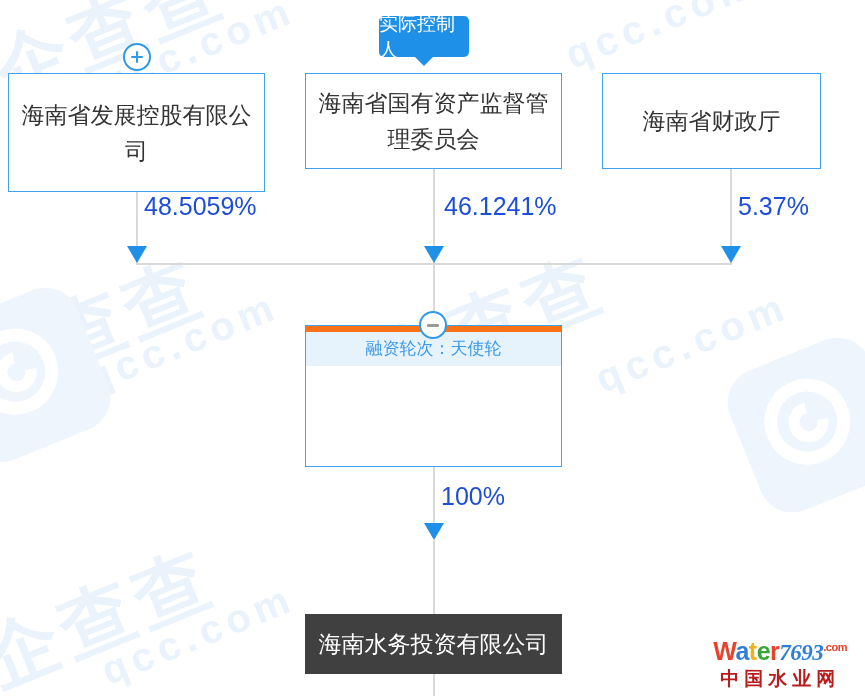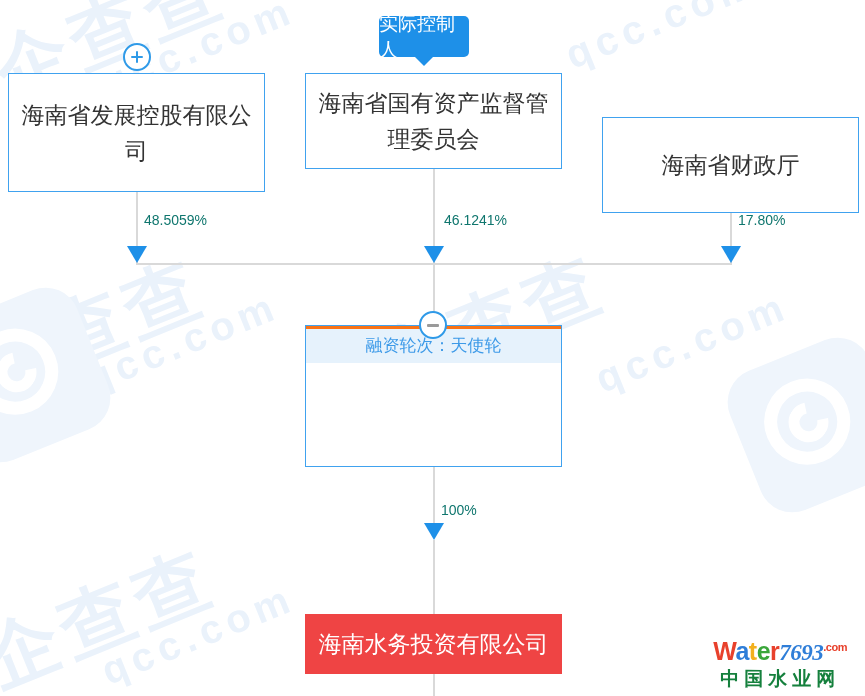--- a/index.html
+++ b/index.html
@@ -114,27 +114,27 @@
     font-size: 23px;
     line-height: 36px;
     font-family: "DejaVu Sans", "Liberation Sans", sans-serif;
   }
   .card-footer {
     background: #e6f2fc;
     color: #3d9ae8;
     font-size: 17px;
     line-height: 34px;
     text-align: center;
-    border-top: 3px solid #f97316;
+    border-top: 6px solid #f97316;
   }
 
   .card-solid {
     position: absolute;
     box-sizing: border-box;
-    background: #ef4444;
+    background: #404040;
     z-index: 3;
     display: flex;
     align-items: center;
     justify-content: center;
     color: #ffffff;
     font-size: 23px;
     font-family: "DejaVu Sans", "Liberation Sans", sans-serif;
   }
 
   
@@ -194,26 +194,25 @@
     width: 0;
     height: 0;
     border-left: 9px solid transparent;
     border-right: 9px solid transparent;
     border-top: 9px solid #1e90e8;
   }
 
   
   .pct {
     position: absolute;
-    color: #0f766e;
-    font-size: 14px;
+    color: #1d4ed8;
+    font-size: 25px;
     white-space: nowrap;
     z-index: 4;
     font-family: "Liberation Sans", sans-serif;
-    margin-top: 20px;
   }
 
   
   .brand {
     position: absolute;
     right: 18px;
     bottom: 8px;
     z-index: 7;
     text-align: center;
     line-height: 1;
@@ -241,21 +240,21 @@
     color: #e8412c;
     font-size: 11px;
     font-weight: 700;
     vertical-align: super;
   }
   .brand-row2 {
     margin-top: 5px;
     font-size: 19px;
     font-weight: 700;
     letter-spacing: 5px;
-    color: #15803d;
+    color: #b91c1c;
     font-family: "DejaVu Sans", "Liberation Sans", sans-serif;
   }
 </style>
 </head>
 <body>
 
 <div id="stage">
 
   <div class="wm-layer">
     <div class="wm-text wm-cn" style="left:-10px; top:-18px; transform:rotate(-22deg);">企查查</div>
@@ -308,27 +307,27 @@
   </div>
 
   <div class="card" style="left:8px; top:73px; width:257px; height:119px;">
     <div class="card-title">海南省发展控股有限公司</div>
   </div>
 
   <div class="card" style="left:305px; top:73px; width:257px; height:96px;">
     <div class="card-title">海南省国有资产监督管理委员会</div>
   </div>
 
-  <div class="card" style="left:602px; top:73px; width:257px; height:96px;margin-top:44px;">
+  <div class="card" style="left:602px; top:73px; width:219px; height:96px;">
     <div class="card-title">海南省财政厅</div>
   </div>
 
   <div class="pct" style="left:144px; top:192px;">48.5059%</div>
   <div class="pct" style="left:444px; top:192px;">46.1241%</div>
-  <div class="pct" style="left:738px; top:192px;">17.80%</div>
+  <div class="pct" style="left:738px; top:192px;">5.37%</div>
 
   <div class="card" style="left:305px; top:325px; width:257px; height:142px;">
     <div class="card-footer">融资轮次：天使轮</div>
   </div>
 
   <div class="pct" style="left:441px; top:482px;">100%</div>
 
   <div class="card-solid" style="left:305px; top:614px; width:257px; height:60px;">
     <span>海南水务投资有限公司</span>
   </div>

